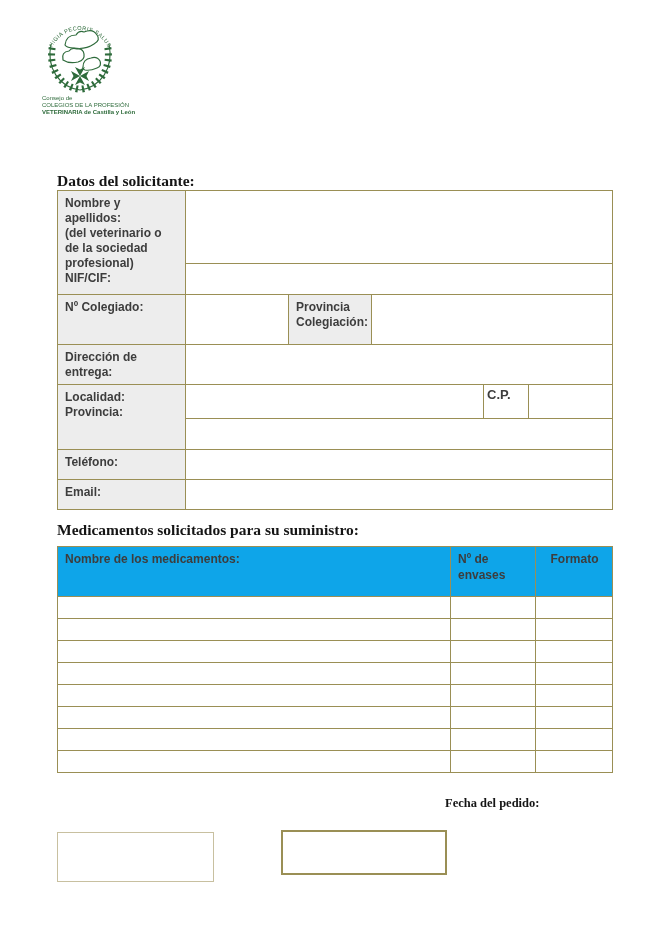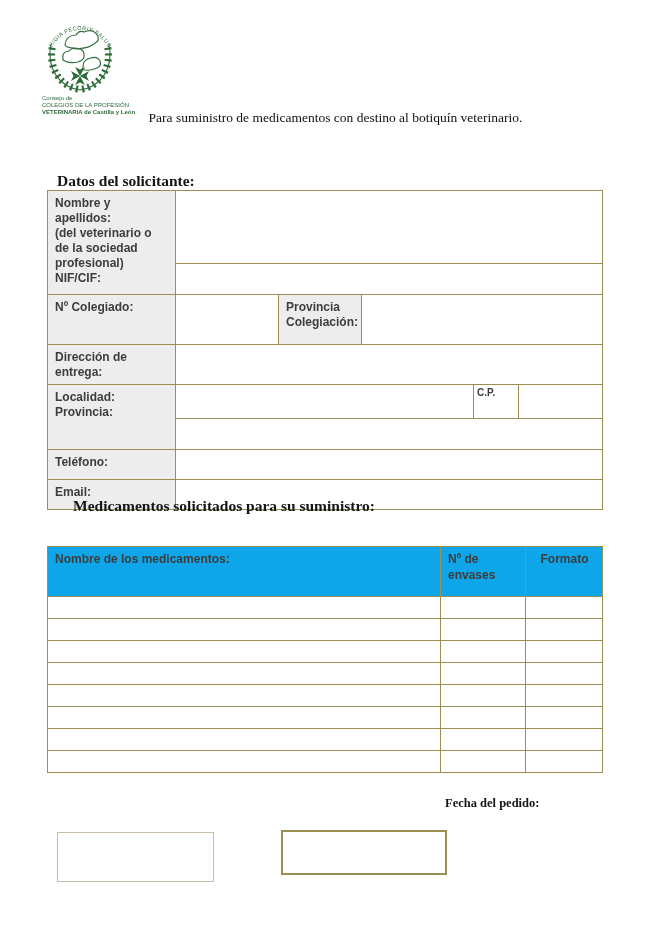--- a/index.html
+++ b/index.html
@@ -15,32 +15,32 @@
   
   .titleblock{position:absolute;left:0;top:108px;width:671px;text-align:center;
     font-family:"Liberation Serif",serif;color:#111;}
   .title{font-size:19px;font-weight:bold;letter-spacing:.5px;line-height:22px;}
   .subtitle{font-size:13.5px;line-height:18px;margin-top:1px;}
   
   .secheading{position:absolute;left:57px;font-family:"Liberation Serif",serif;
     font-weight:bold;font-size:15.5px;color:#151515;}
   
   table{border-collapse:collapse;table-layout:fixed;}
-  .t1,.t2{position:absolute;left:47px;width:555px;}
+  .t1,.t2{position:absolute;left:57px;width:555px;}
   .t1{top:190px;}
   .t2{top:546px;}
   .t1 td,.t2 td{border:1.5px solid #9a8f55;padding:0;vertical-align:top;overflow:hidden;}
   td.lbl{background:#ededed;color:#3d3d3d;font-size:12px;font-weight:bold;
     line-height:15px;padding:5px 6px 4px 7px;}
   td.inp{background:#ffffff;}
   .lblstack{display:flex;flex-direction:column;justify-content:space-between;height:100%;box-sizing:border-box;padding:5px 6px 8px 7px;}
   td.lbl.nopad{padding:0;}
   .cp-cell{background:#fff;}
   .cp-inner{display:flex;align-items:flex-end;height:100%;box-sizing:border-box;
-    padding:2px 2px 1px 3px;color:#3d3d3d;font-size:10px;font-weight:bold;}
+    padding:2px 2px 1px 3px;color:#3d3d3d;font-size:13px;font-weight:bold;}
   .t2 td.hdr{background:#0ea5e9;color:#3d3d3d;font-size:12px;font-weight:bold;
     line-height:16px;padding:4px 6px 4px 7px;}
   .t2 td.hdr.center{text-align:center;}
   .t2 tbody td{background:#fff;}
   
   .sig-label,.date-label{position:absolute;font-family:"Liberation Serif",serif;
     font-weight:bold;font-size:12.5px;color:#151515;}
   .sig-label{left:57px;top:796px;}
   .date-label{left:445px;top:796px;}
   .sig-box{position:absolute;left:57px;top:832px;width:155px;height:48px;
@@ -86,21 +86,20 @@
       </g>
     </svg>
     <div class="logo-caption">
       <div>Consejo de</div>
       <div>COLEGIOS DE LA PROFESIÓN</div>
       <div class="l3">VETERINARIA de Castilla y León</div>
     </div>
   </div>
 
   <div class="titleblock">
-    <div class="subtitle">Para suministro de medicamentos con destino al botiquín veterinario.</div>
   </div>
 
   <div class="secheading" style="top:172px;">Datos del solicitante:</div>
 
   <table class="t1">
     <colgroup>
       <col style="width:128px">
         <col style="width:103px">
         <col style="width:83px">
       <col style="width:112px">
@@ -153,21 +152,21 @@
       <td class="lbl"><span>Teléfono:</span></td>
       <td class="inp" colspan="5"></td>
     </tr>
     <tr style="height:30px;">
       <td class="lbl"><span>Email:</span></td>
       <td class="inp" colspan="5"></td>
     </tr>
   </tbody>
     </table>
 
-  <div class="secheading" style="top:497px;margin-left:16px;">Medicamentos solicitados para su suministro:</div>
+  <div class="secheading" style="top:521px;">Medicamentos solicitados para su suministro:</div>
 
   <table class="t2">
     <colgroup>
       <col style="width:393px">
         <col style="width:85px">
         <col style="width:77px">
     </colgroup>
     <thead>
       <tr style="height:50px;">
         <td class="hdr">Nombre de los medicamentos:</td>

